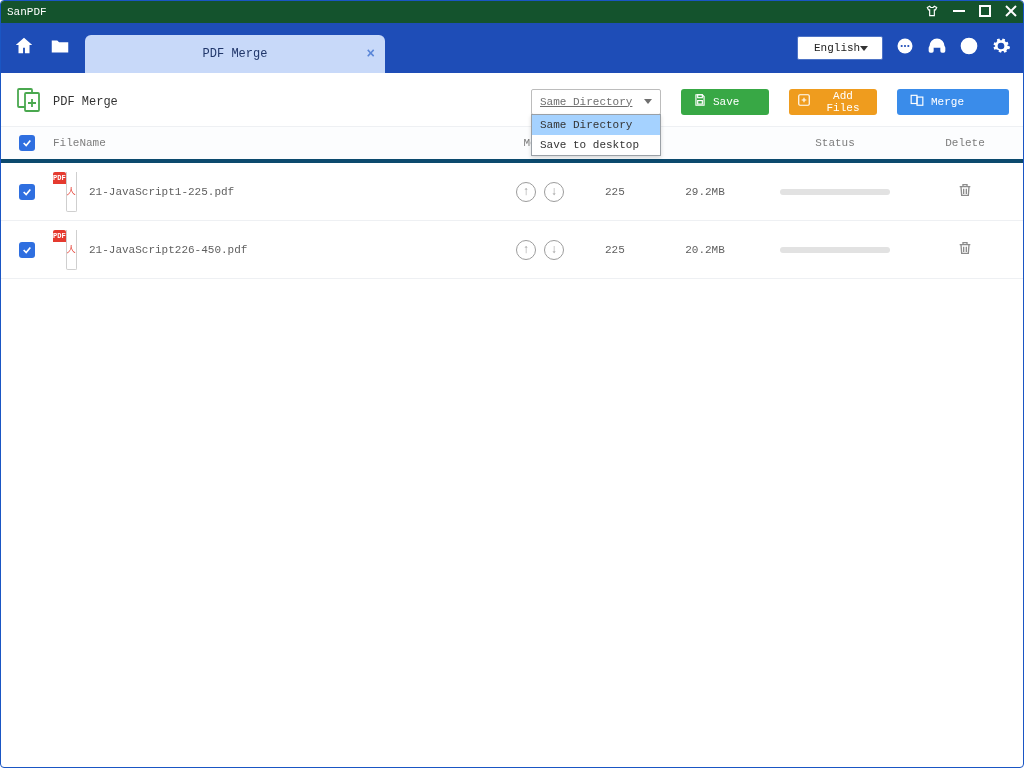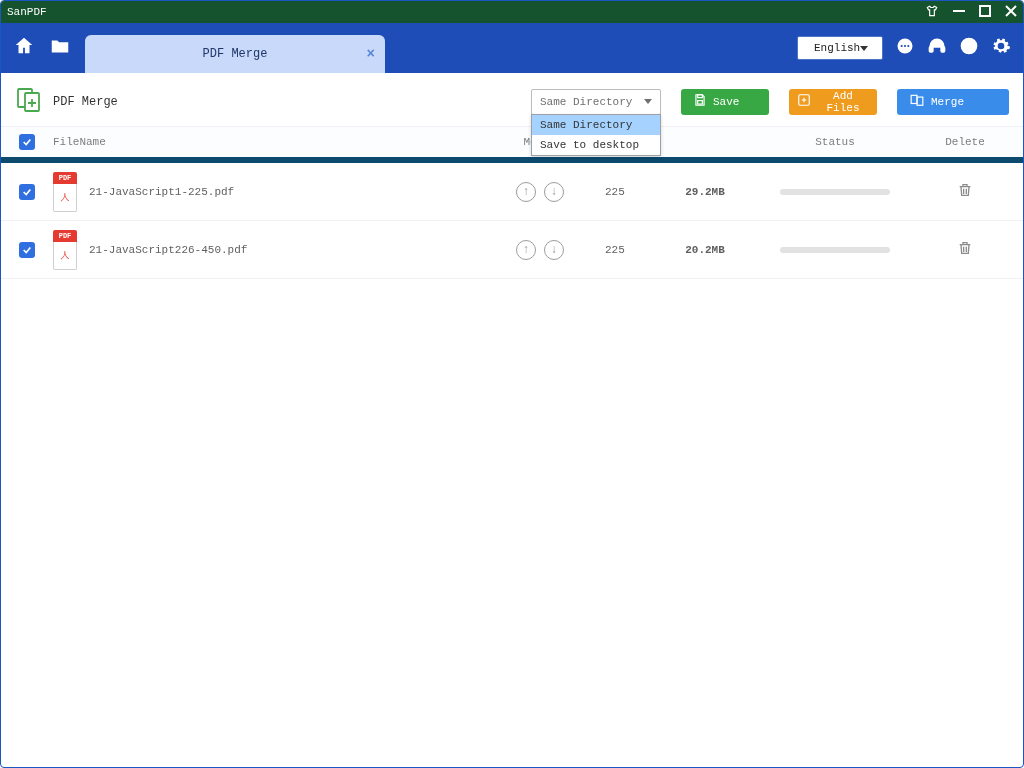--- a/index.html
+++ b/index.html
@@ -95,20 +95,21 @@
     height: 26px;
     width: 130px;
     display: flex;
     align-items: center;
     justify-content: space-between;
     padding: 0 8px;
     color: #6f6f6f;
     border-radius: 2px;
     font-size: 11px;
     position: relative;
+    text-decoration: underline;
   }
   .dropdown-menu {
     position: absolute;
     top: 24px;
     left: -1px;
     width: 130px;
     background: #fff;
     border: 1px solid #9aa0a6;
     box-shadow: 0 2px 4px rgba(0,0,0,.15);
     z-index: 20;
@@ -138,28 +139,28 @@
   .btn-green { background: #38a845; width: 88px; }
   .btn-orange { background: #ef9c1e; width: 88px; padding: 0 8px;}
   .btn-blue  { background: #3a8cea; width: 112px; }
   .list-header {
     height: 36px;
     display: flex;
     align-items: center;
     padding: 0 18px;
     color: #7d7d7d;
     font-size: 11px;
-    border-bottom: 6px solid #0c4a6e;
+    border-bottom: 4px solid #0c4a6e;
     background: #fcfdfe;
   }
   .col-check { width: 34px; display:flex; align-items:center;}
   .col-name  { flex: 1; }
   .col-sort  { width: 130px; text-align: center; }
   .col-pages { width: 60px; text-align: left; }
-  .col-size  { width: 80px; text-align: center; font-weight: bold; }
+  .col-size  { width: 80px; text-align: center; }
   .col-status{ width: 180px; text-align: center; }
   .col-delete{ width: 80px; text-align: center; }
   .row {
     height: 58px;
     display: flex;
     align-items: center;
     padding: 0 18px;
     border-bottom: 1px solid #eef0f3;
     font-size: 11px;
     color: #5f5f5f;
@@ -173,21 +174,21 @@
   .sort-circle {
     width: 20px; height: 20px; border:1.5px solid #9c9c9c; border-radius:50%;
     display:flex;align-items:center;justify-content:center;color:#9c9c9c;font-size:12px;
   }
   .progress {
     width: 110px; height: 6px; border-radius: 4px; background: #e2e2e2; margin: 0 auto;
   }
   .trash { color:#8c8c8c; }
   .pdf-ic {
     width: 24px; height: 40px;
-    display:flex; flex-direction:column;
+    display:flex; flex-direction:row;
   }
   .pdf-ic .band {
     height:12px; background:#e53a2f; color:#fff; font-size:7px; font-weight:bold;
     display:flex;align-items:center;justify-content:center; border-radius:2px 2px 0 0;
   }
   .pdf-ic .body {
     flex:1; border:1px solid #cfcfcf; border-top:none; background:#fff;
     display:flex;align-items:center;justify-content:center;font-size:9px;color:#e53a2f;border-radius:0 0 2px 2px;
   }
   .tri-down {

